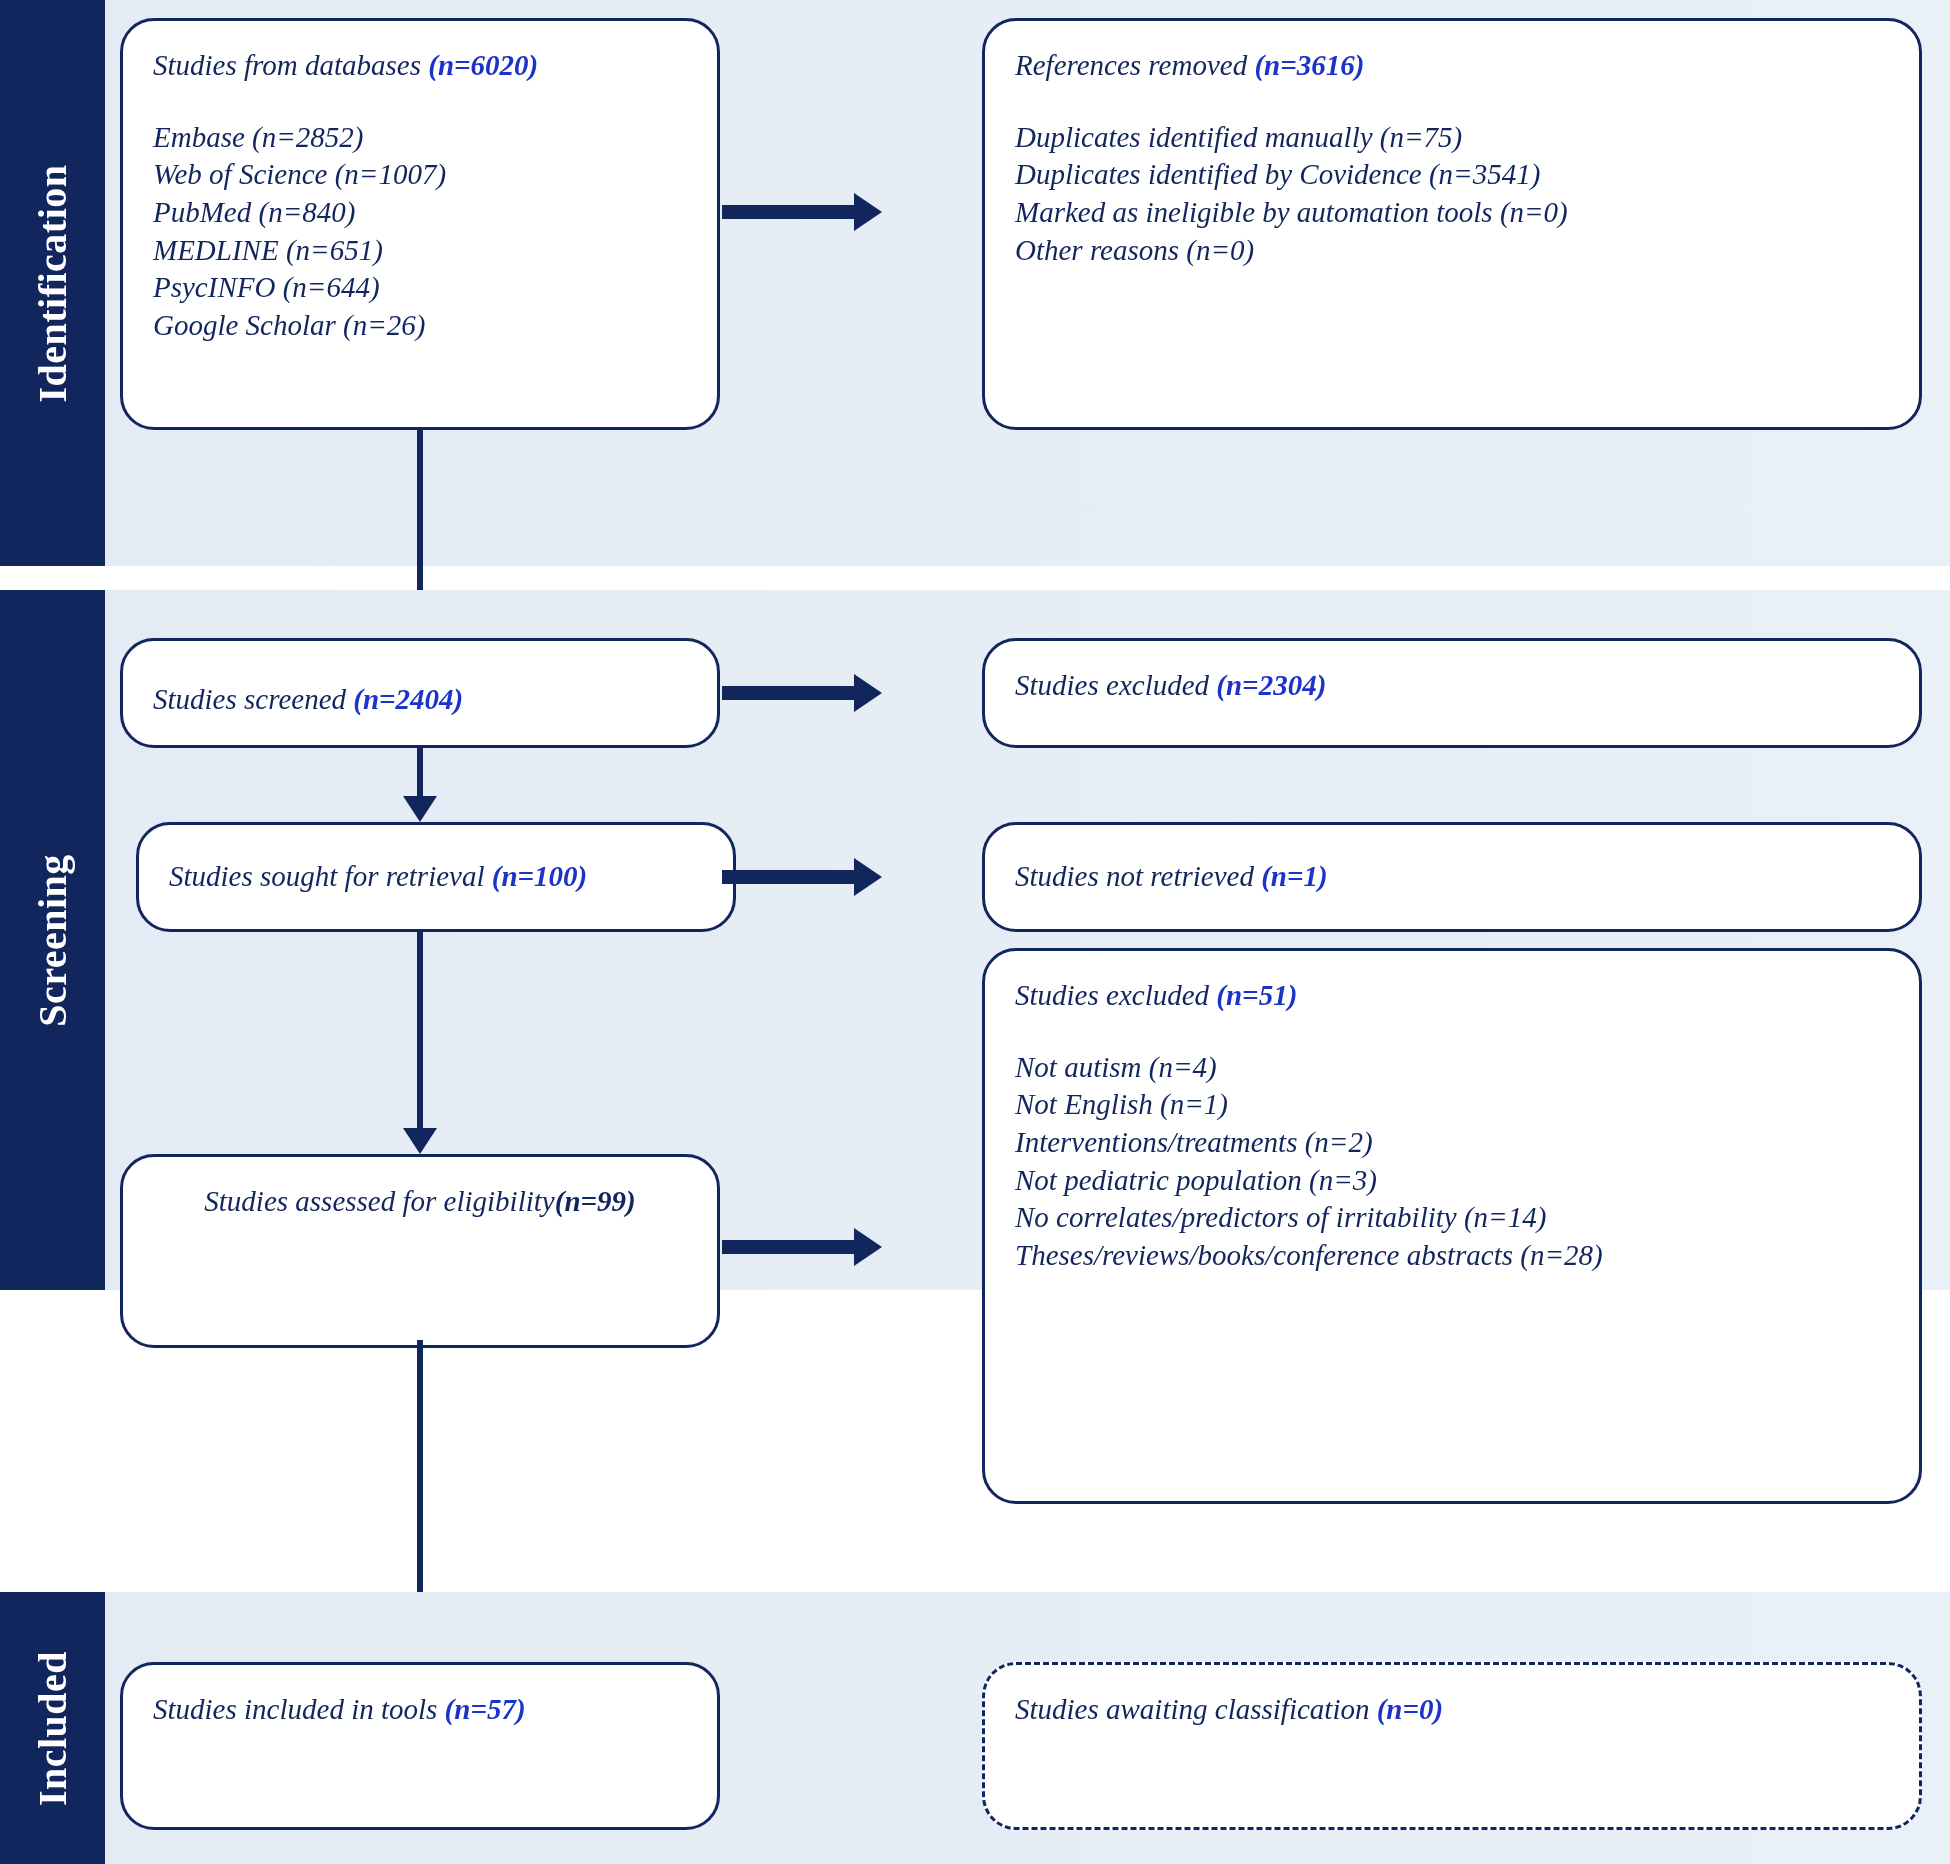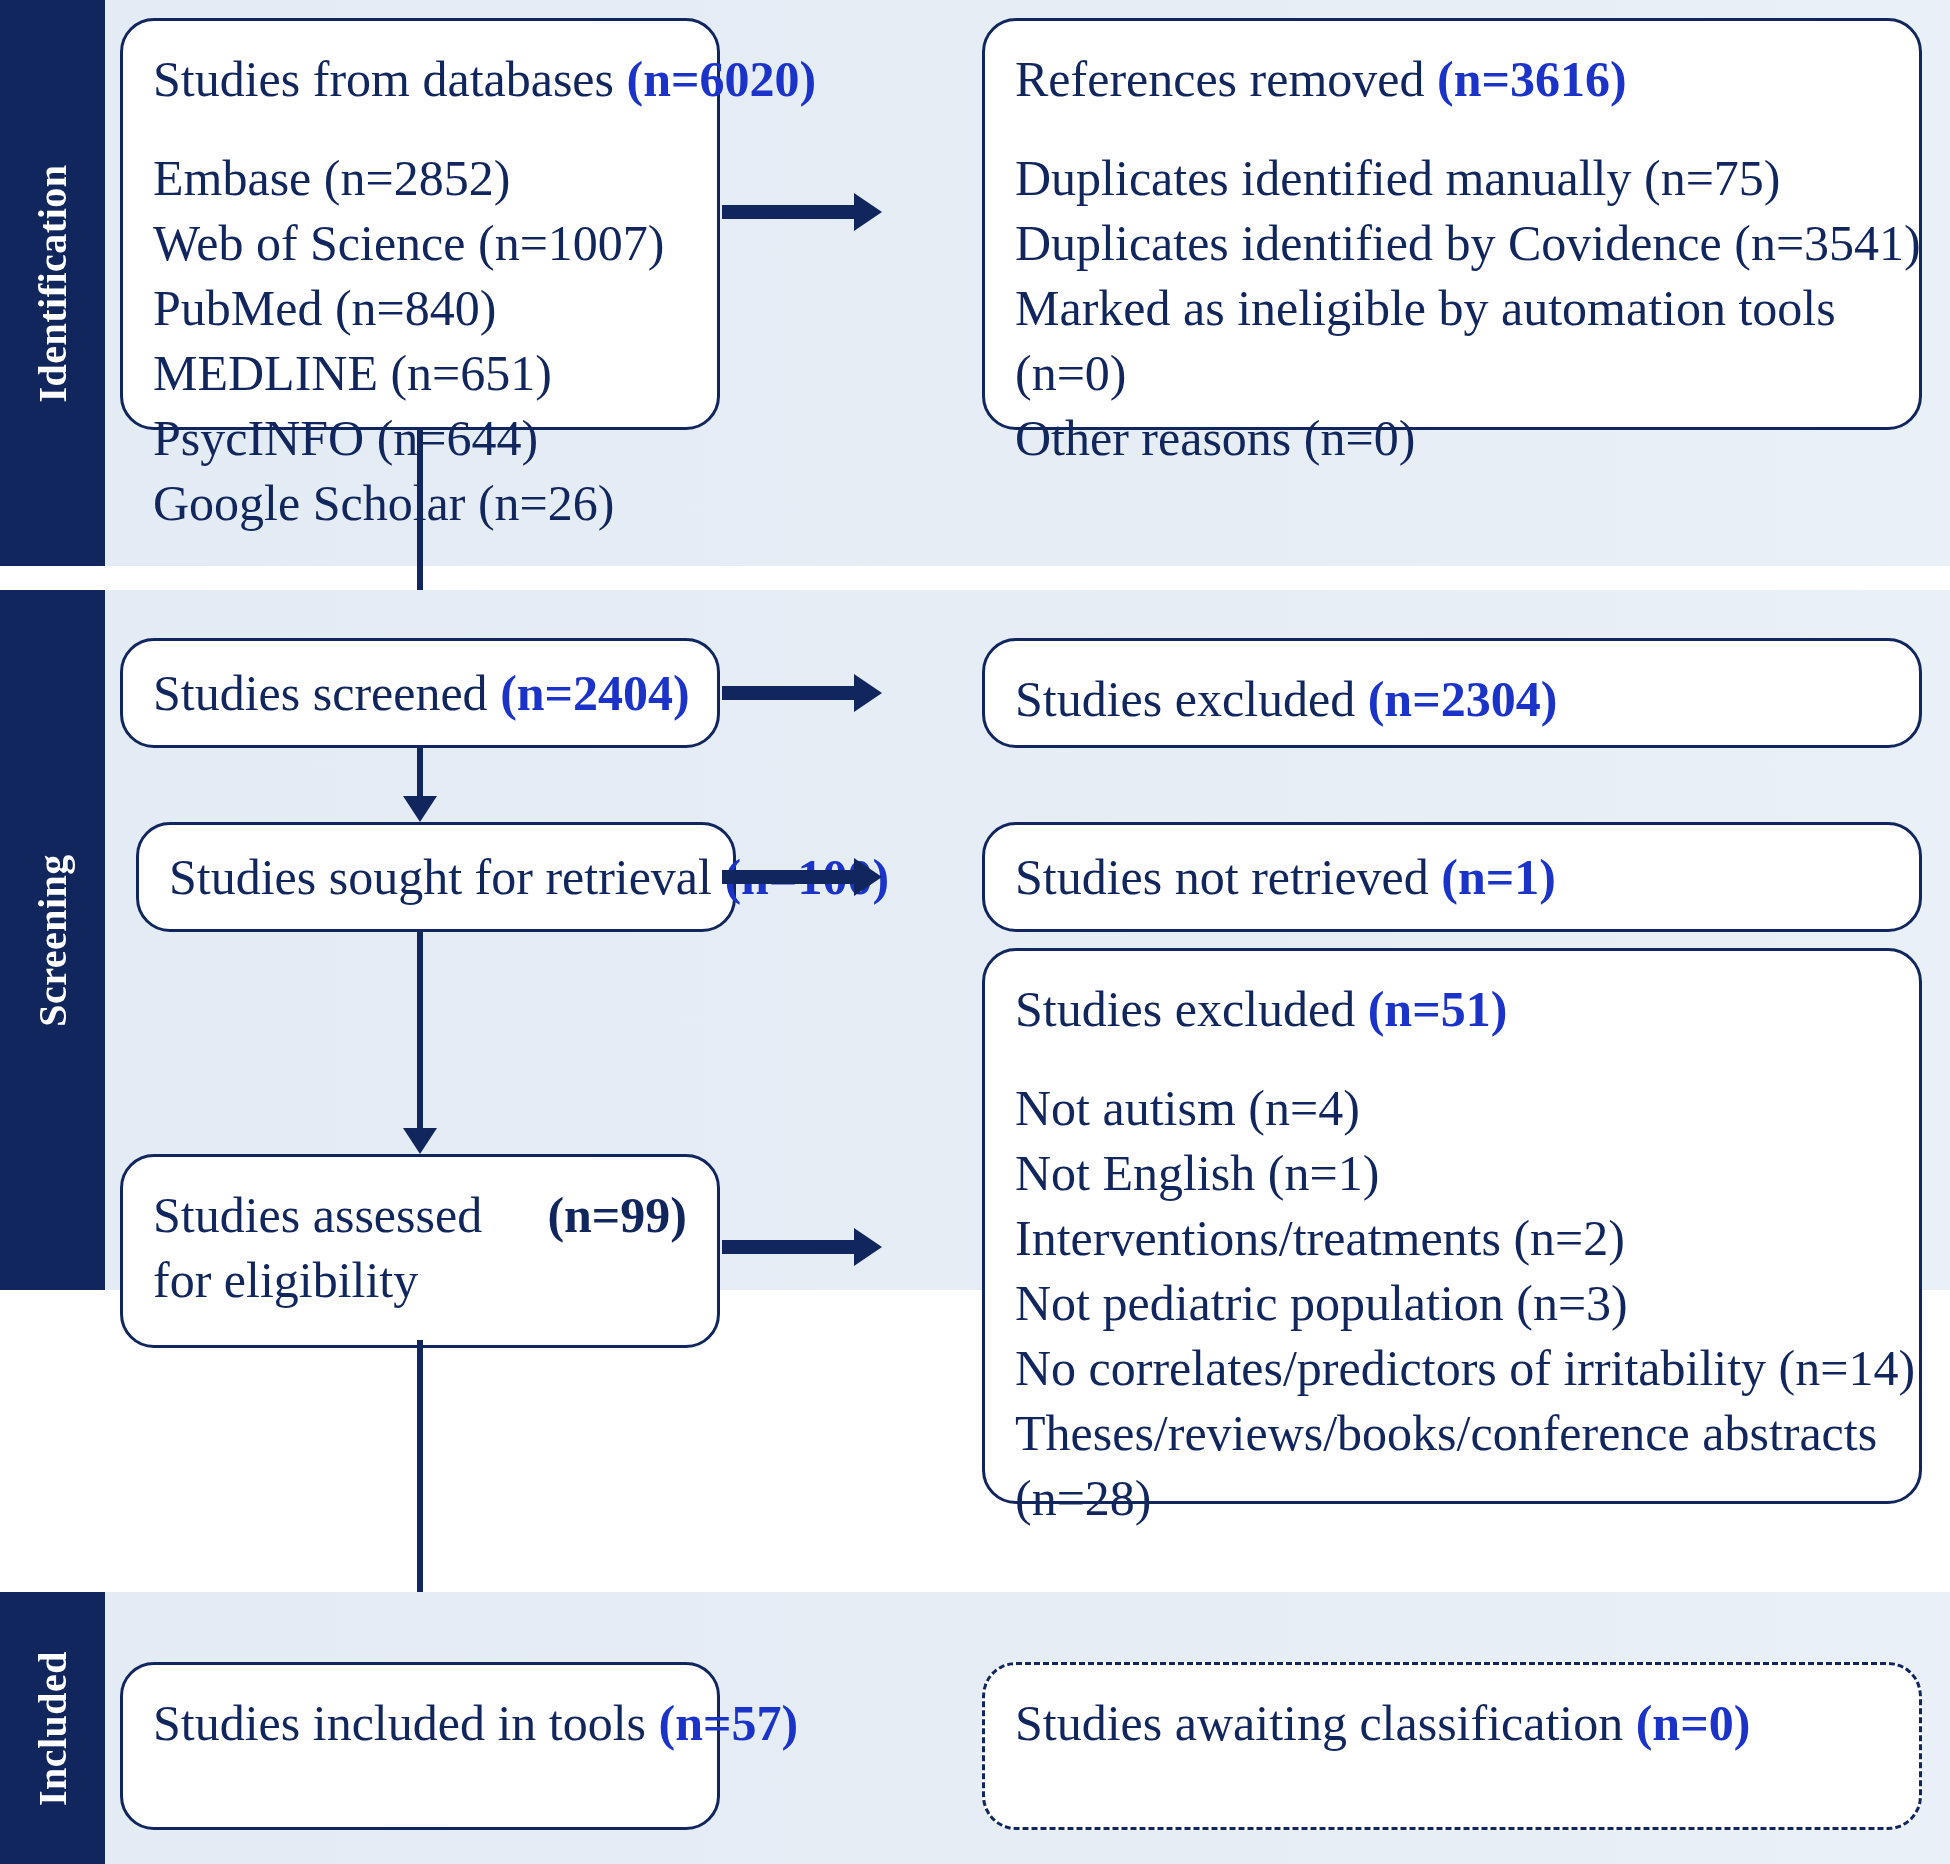--- a/index.html
+++ b/index.html
@@ -53,24 +53,25 @@
     border-radius: 34px;
     box-sizing: border-box;
     padding: 26px 30px;
   }
   .box.dashed {
     border-style: dashed;
     border-width: 3px;
   }
   .box .line {
     color: #12265e;
-    font-size: 50px;
+    font-size: 29px;
     line-height: 1.30;
     white-space: nowrap;
     font-family: "Liberation Serif", "DejaVu Serif", serif;
+    font-style: italic;
   }
   .box .line.wrap { white-space: normal; }
   .box .spacer { height: 34px; }
   .num {
     color: #1b33c9;
     font-weight: bold;
   }
 
   
   .arrow-v, .arrow-h {
@@ -158,21 +159,21 @@
     <div class="head"></div>
   </div>
 
   <div class="band" style="top:590px; height:700px; width:1950px;">
     <div class="band-label">
       <span>Screening</span>
     </div>
   </div>
   <div class="band" style="top:1290px; height:0px; width:1950px;"></div>
 
-  <div class="box" style="left:120px; top:638px; width:600px; height:110px; display:flex; align-items:center;">
+  <div class="box" style="left:120px; top:638px; width:600px; height:110px; display:flex; align-items:flex-end;">
     <div class="line">
       <span>Studies screened </span><span class="num">(n=2404)</span>
     </div>
   </div>
 
   <div class="arrow-h" style="left:722px; top:673px; width:160px; height:40px;">
     <div class="shaft" style="width:132px;"></div>
     <div class="head"></div>
   </div>
 

